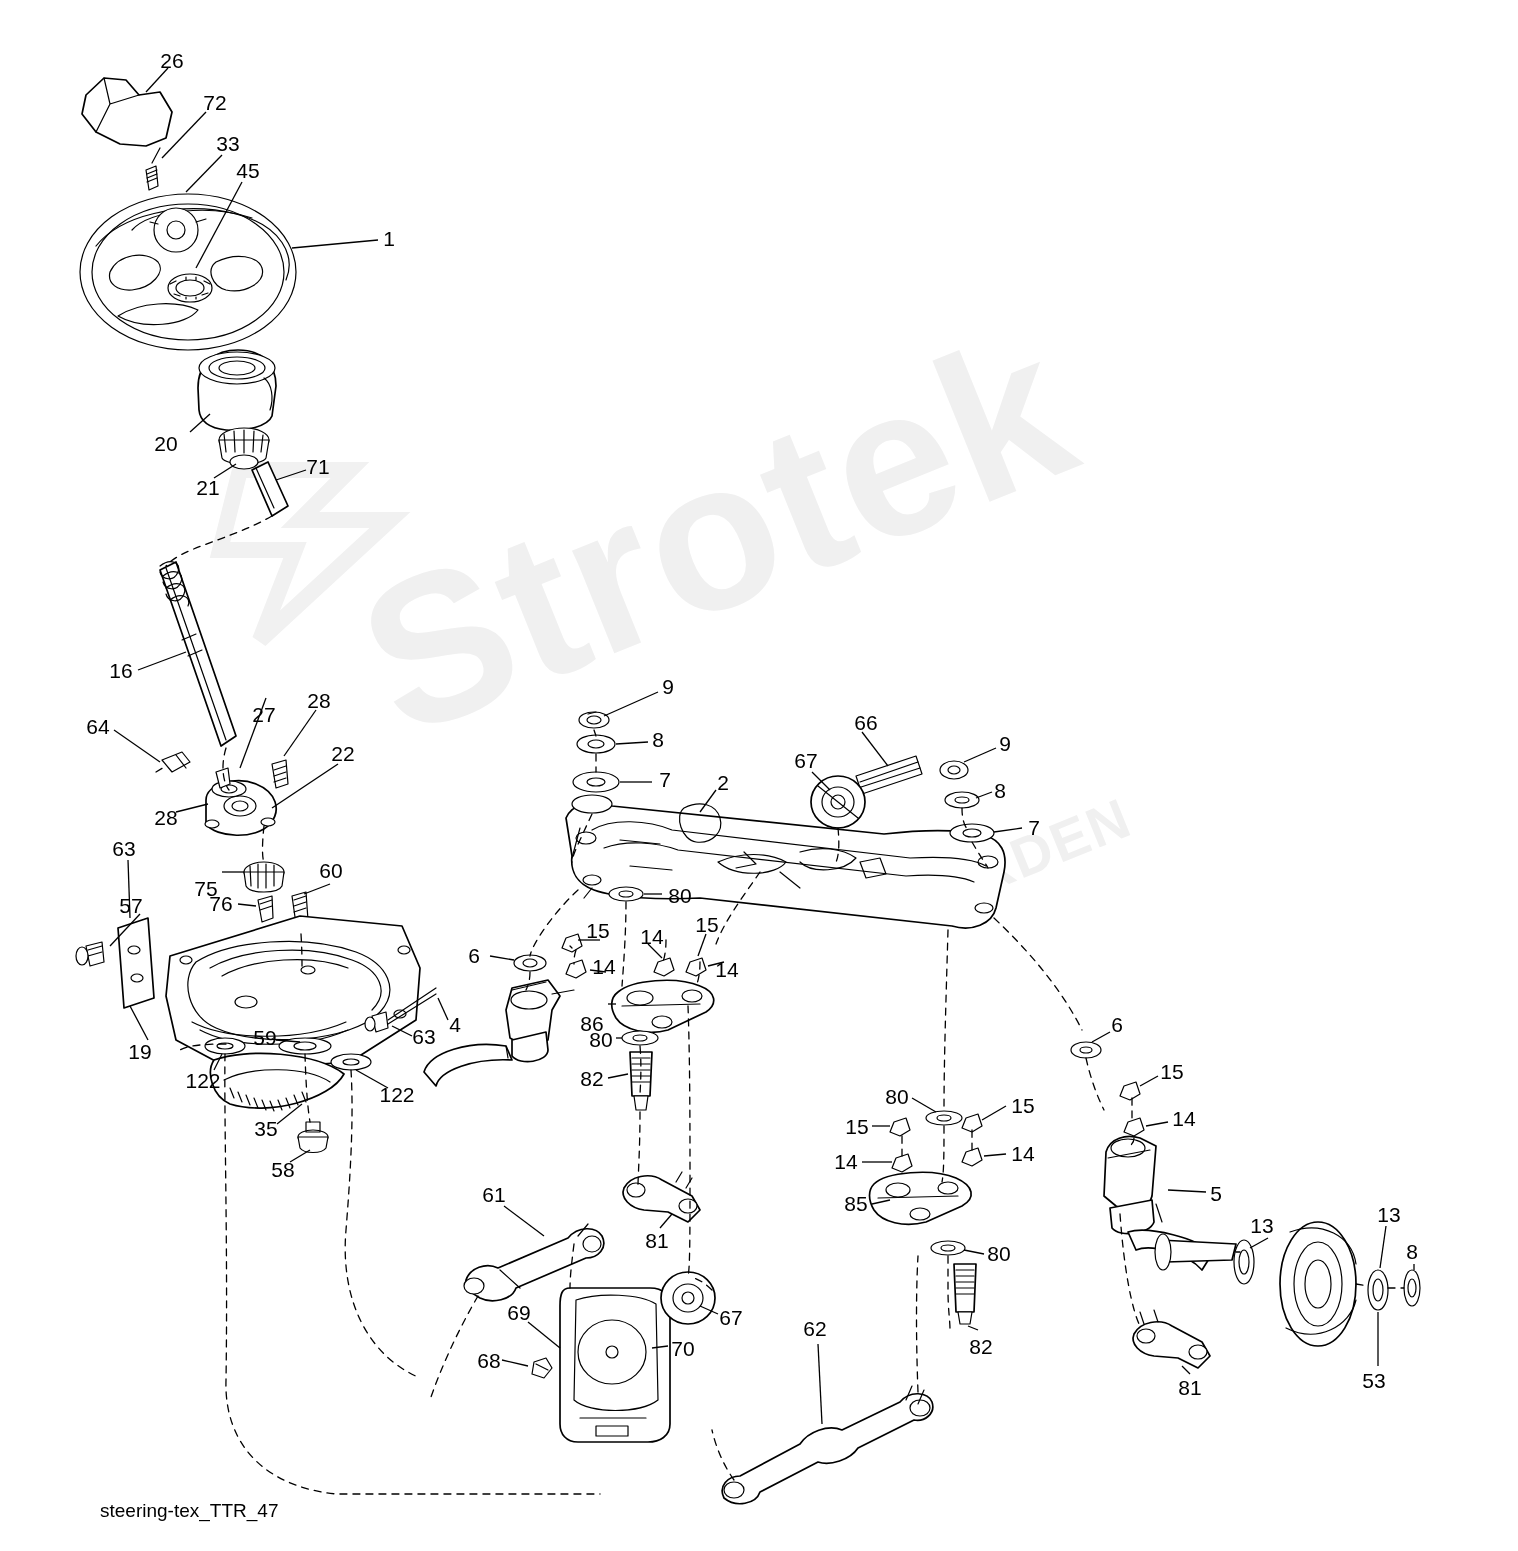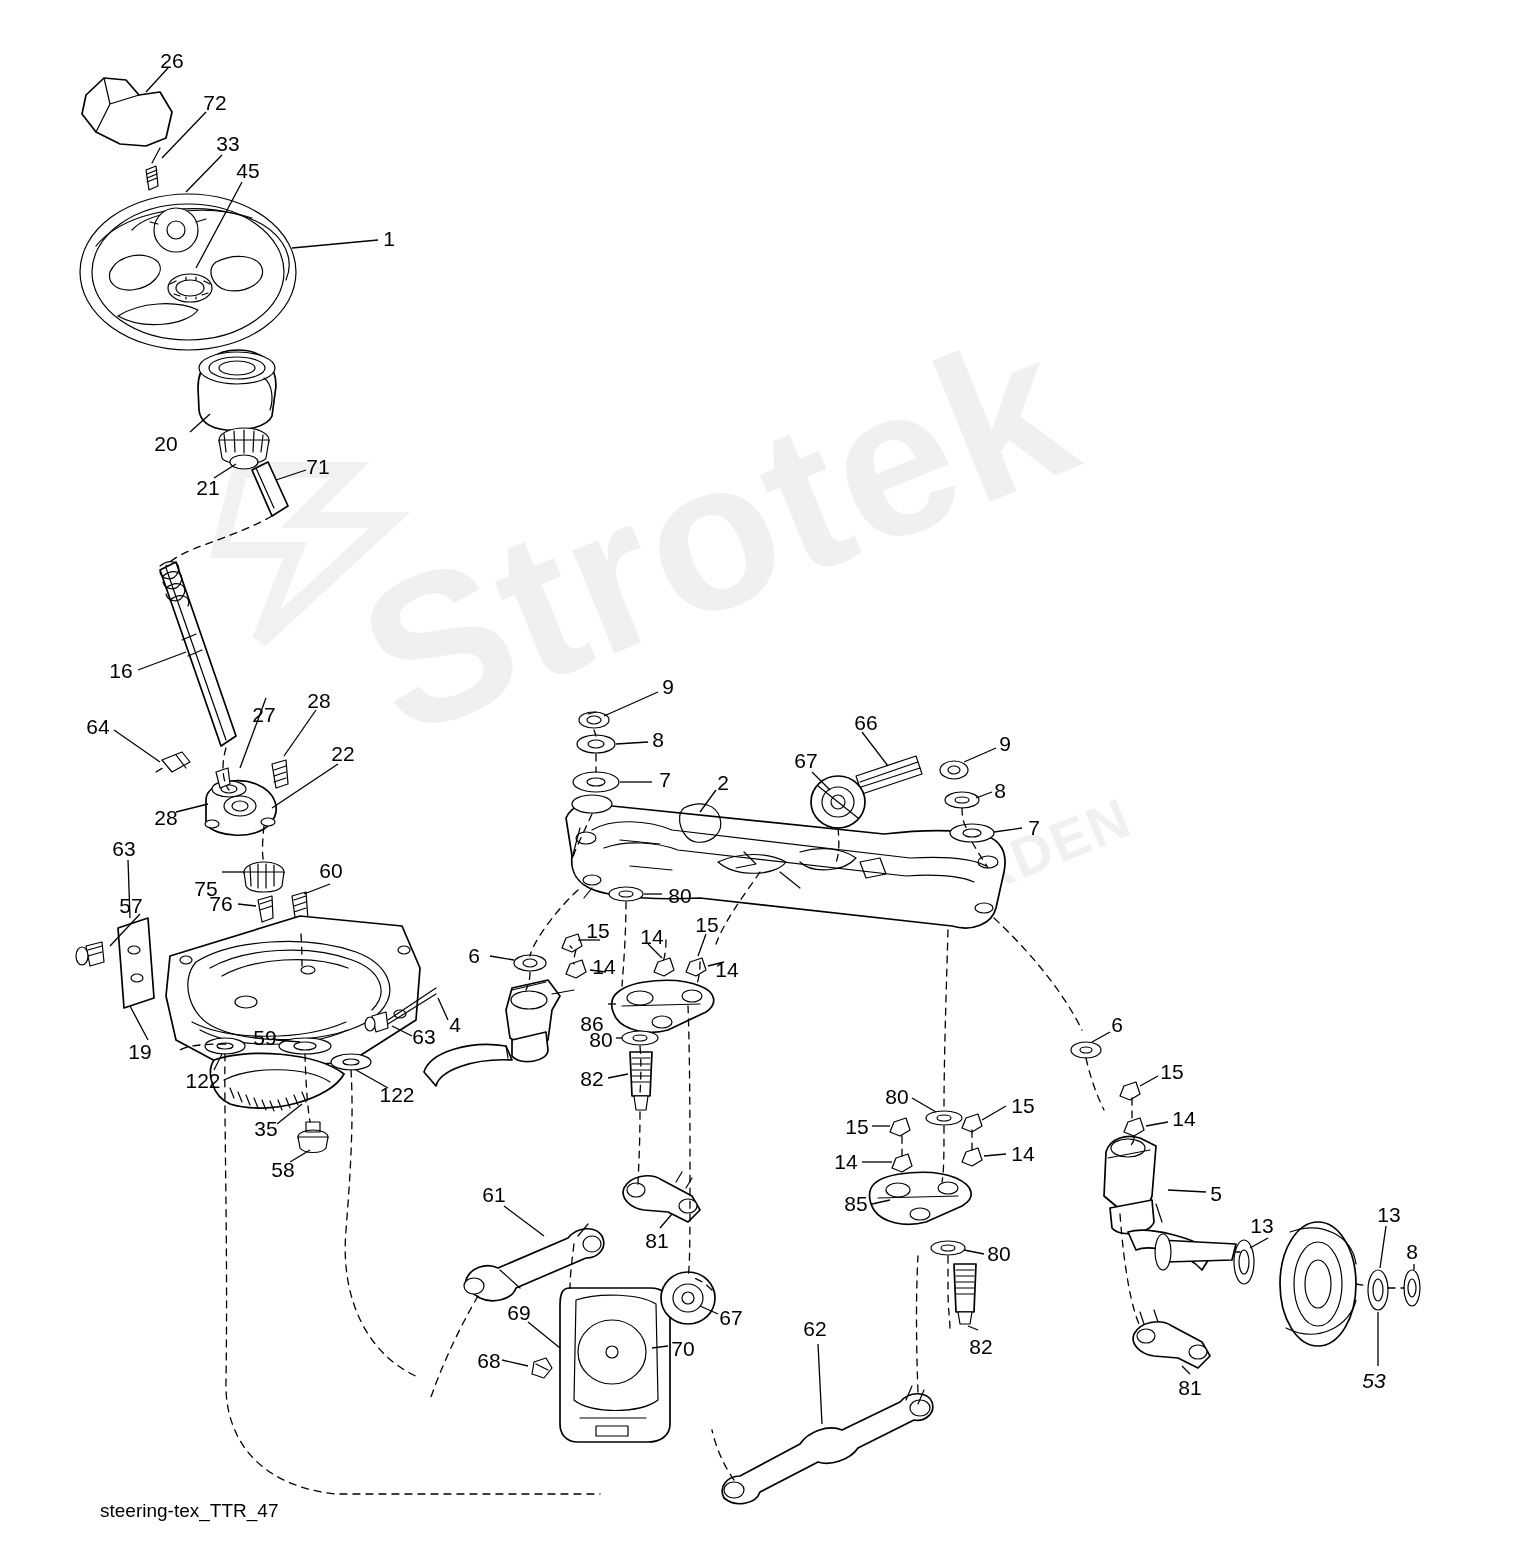--- a/index.html
+++ b/index.html
@@ -676,21 +676,21 @@
       <div class="ref" style="left: 846px; top: 1161px;">14</div>
       <div class="ref" style="left: 1023px; top: 1153px;">14</div>
       <div class="ref" style="left: 856px; top: 1203px;">85</div>
       <div class="ref" style="left: 1117px; top: 1024px;">6</div>
       <div class="ref" style="left: 1172px; top: 1071px;">15</div>
       <div class="ref" style="left: 1184px; top: 1118px;">14</div>
       <div class="ref" style="left: 1216px; top: 1193px;">5</div>
       <div class="ref" style="left: 1262px; top: 1225px;">13</div>
       <div class="ref" style="left: 1389px; top: 1214px;">13</div>
       <div class="ref" style="left: 1412px; top: 1251px;">8</div>
-      <div class="ref" style="left: 1374px; top: 1380px; font-style: italic;">53</div>
+      <div class="ref" style="left: 1374px; top: 1380px;">53</div>
       <div class="ref" style="left: 999px; top: 1253px;">80</div>
       <div class="ref" style="left: 981px; top: 1346px;">82</div>
       <div class="ref" style="left: 1190px; top: 1387px;">81</div>
       <div class="ref" style="left: 494px; top: 1194px;">61</div>
       <div class="ref" style="left: 657px; top: 1240px;">81</div>
       <div class="ref" style="left: 519px; top: 1312px;">69</div>
       <div class="ref" style="left: 489px; top: 1360px;">68</div>
       <div class="ref" style="left: 731px; top: 1317px;">67</div>
       <div class="ref" style="left: 683px; top: 1348px;">70</div>
       <div class="ref" style="left: 815px; top: 1328px;">62</div>

